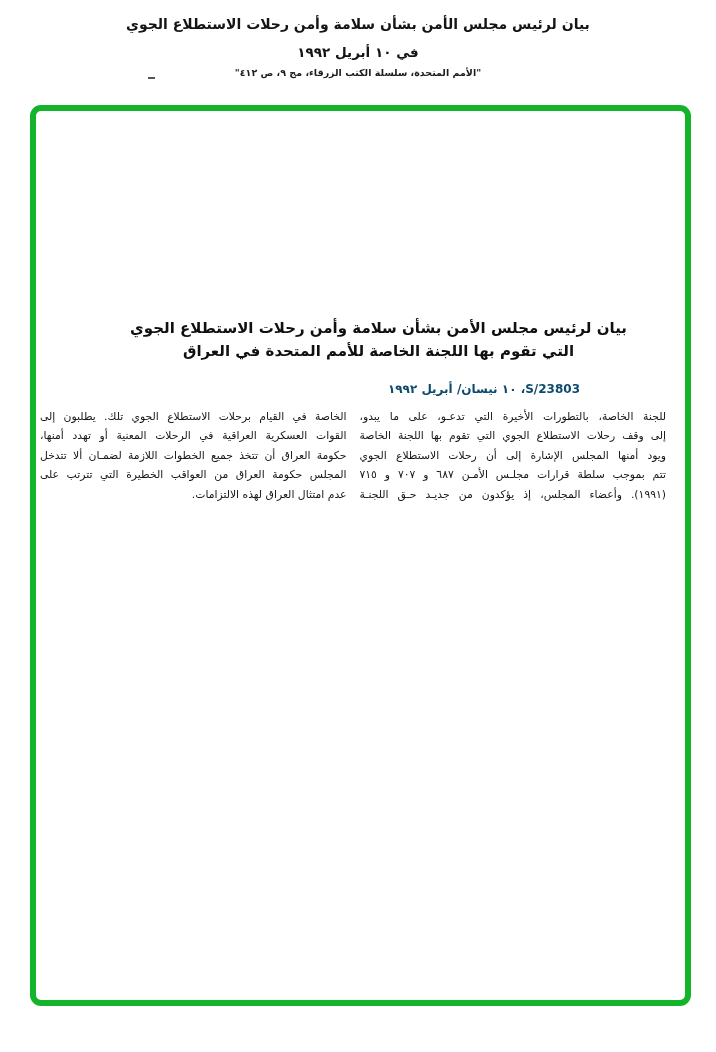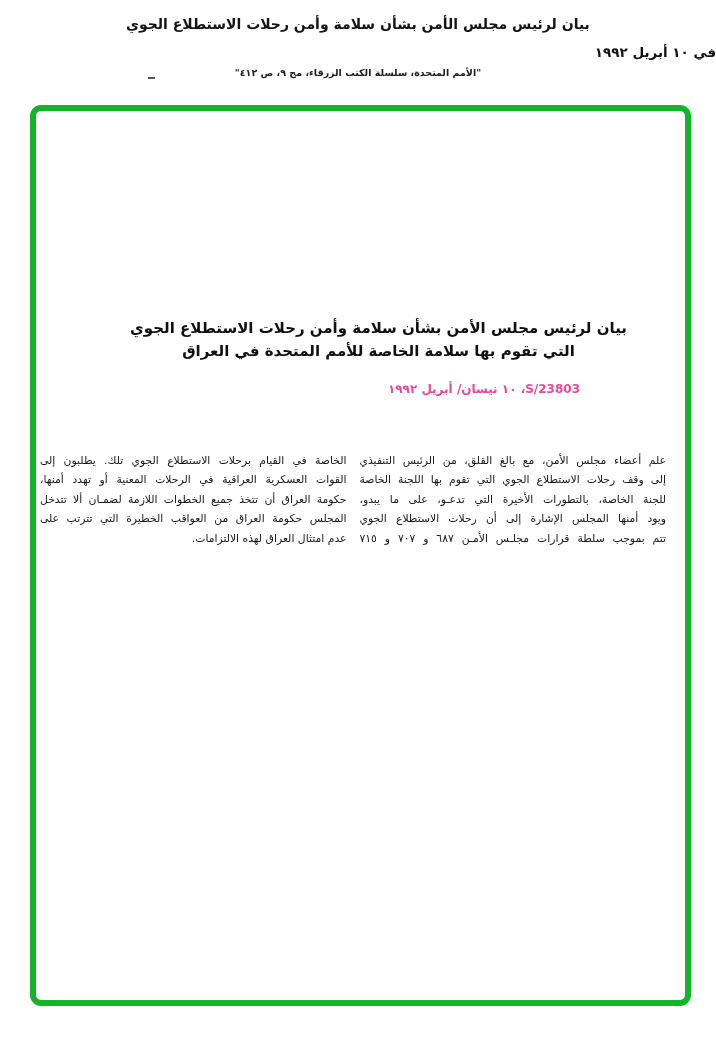--- a/index.html
+++ b/index.html
@@ -9,21 +9,21 @@
     font-family:"DejaVu Sans", sans-serif;
     color:#141414;
     position:relative;
     overflow:hidden;
   }
   .abs { position:absolute; }
 
   
   .hdr-line { left:0; right:0; text-align:center; direction:rtl; font-weight:bold; }
   .hdr-1 { top:16px;  font-size:14px; letter-spacing:0.2px; }
-  .hdr-2 { top:44px;  font-size:13.5px;text-align:right; }
+  .hdr-2 { top:44px;  font-size:13.5px; }
   .hdr-3 { top:67px;  font-size:9.5px; color:#1c1c1c; }
   .stray { top:77px; left:148px; width:7px; height:2px; background:#555; }
 
   
   .green-box {
     left:30px; top:105px;
     width:661px; height:901px;
     box-sizing:border-box;
     border:6px solid #14b42a;
     border-radius:11px;
@@ -35,39 +35,38 @@
     text-align:center; direction:rtl;
     font-weight:bold; font-size:15px; line-height:23px;
     transform:translateX(18px);
     color:#101010;
   }
 
   .symbol-date {
     top:271px; right:105px;
     direction:rtl;
     font-weight:bold; font-size:12px;
-    color:#ec4899;
+    color:#0c4a6e;
     white-space:nowrap;
   }
 
   .body-cols {
     top:296px; left:4px; right:19px;
     display:flex; flex-direction:row;
     direction:rtl;
     gap:13px;
   }
   .col {
     flex:1 1 0;
     direction:rtl;
     font-size:10.8px;
     line-height:19.4px;
     font-weight:500;
     color:#161616;
     min-width:0;
-    margin-top:44px;
   }
   .bodyline {
     text-align:justify;
     text-align-last:justify;
   }
   .col-left .bodyline.last {
     text-align:left;
     text-align-last:right;
   }
 </style>
@@ -79,32 +78,32 @@
 <div class="abs hdr-line hdr-2">في ١٠ أبريل ١٩٩٢</div>
 
 <div class="abs hdr-line hdr-3">"الأمم المتحدة، سلسلة الكتب الزرقاء، مج ٩، ص ٤١٢"</div>
 
 <div class="abs stray"></div>
 
 <div class="abs green-box">
 
   <div class="abs doc-title">
     <div>بيان لرئيس مجلس الأمن بشأن سلامة وأمن رحلات الاستطلاع الجوي</div>
-    <div>التي تقوم بها سلامة الخاصة للأمم المتحدة في العراق</div>
+    <div>التي تقوم بها اللجنة الخاصة للأمم المتحدة في العراق</div>
   </div>
 
   <div class="abs symbol-date">S/23803، ١٠ نيسان/ أبريل ١٩٩٢</div>
 
   <div class="abs body-cols">
     <div class="col col-right">
-        <div class="bodyline">علم أعضاء مجلس الأمن، مع بالغ القلق، من الرئيس التنفيذي</div>
+        <div class="bodyline">للجنة الخاصة، بالتطورات الأخيرة التي تدعـو، على ما يبدو،</div>
         <div class="bodyline">إلى وقف رحلات الاستطلاع الجوي التي تقوم بها اللجنة الخاصة</div>
-        <div class="bodyline">للجنة الخاصة، بالتطورات الأخيرة التي تدعـو، على ما يبدو،</div>
         <div class="bodyline">ويود أمنها المجلس الإشارة إلى أن رحلات الاستطلاع الجوي</div>
         <div class="bodyline">تتم بموجب سلطة قرارات مجلـس الأمـن ٦٨٧ و ٧٠٧ و ٧١٥</div>
+        <div class="bodyline last">(١٩٩١). وأعضاء المجلس، إذ يؤكدون من جديـد حـق اللجنـة</div>
       </div>
     <div class="col col-left">
         <div class="bodyline">الخاصة في القيام برحلات الاستطلاع الجوي تلك. يطلبون إلى</div>
         <div class="bodyline">القوات العسكرية العراقية في الرحلات المعنية أو تهدد أمنها،</div>
         <div class="bodyline">حكومة العراق أن تتخذ جميع الخطوات اللازمة لضمـان ألا تتدخل</div>
         <div class="bodyline">المجلس حكومة العراق من العواقب الخطيرة التي تترتب على</div>
         <div class="bodyline last">عدم امتثال العراق لهذه الالتزامات.</div>
       </div>
   </div>
 

